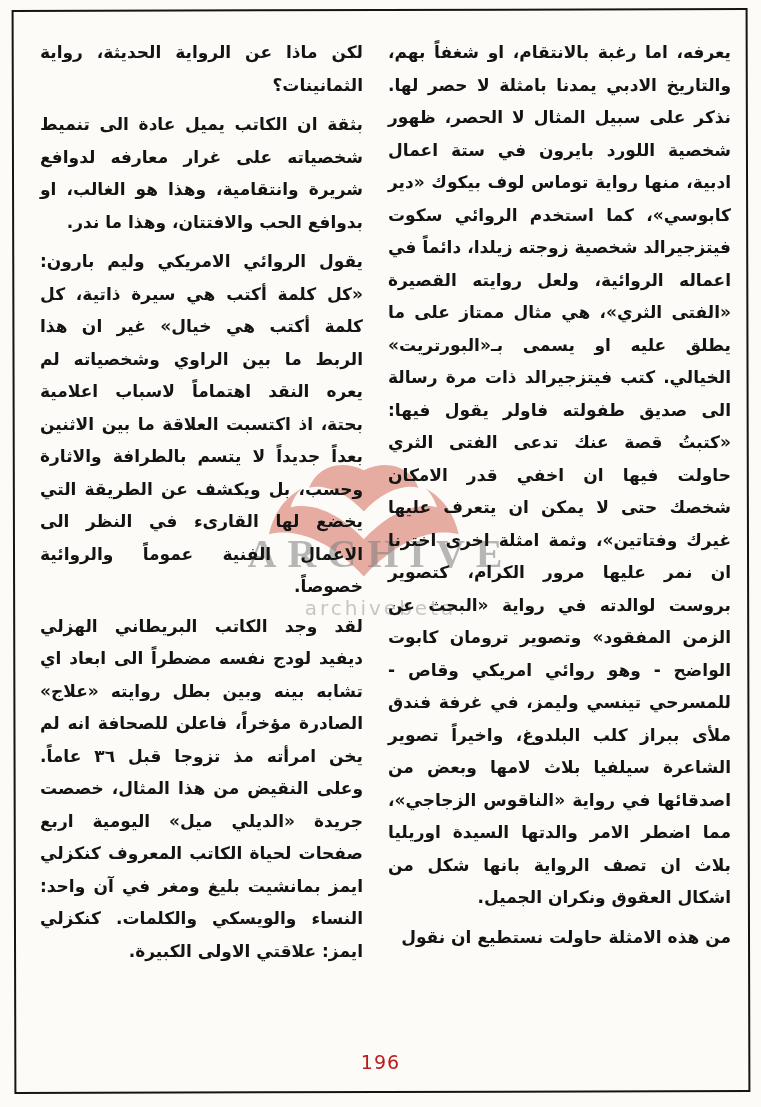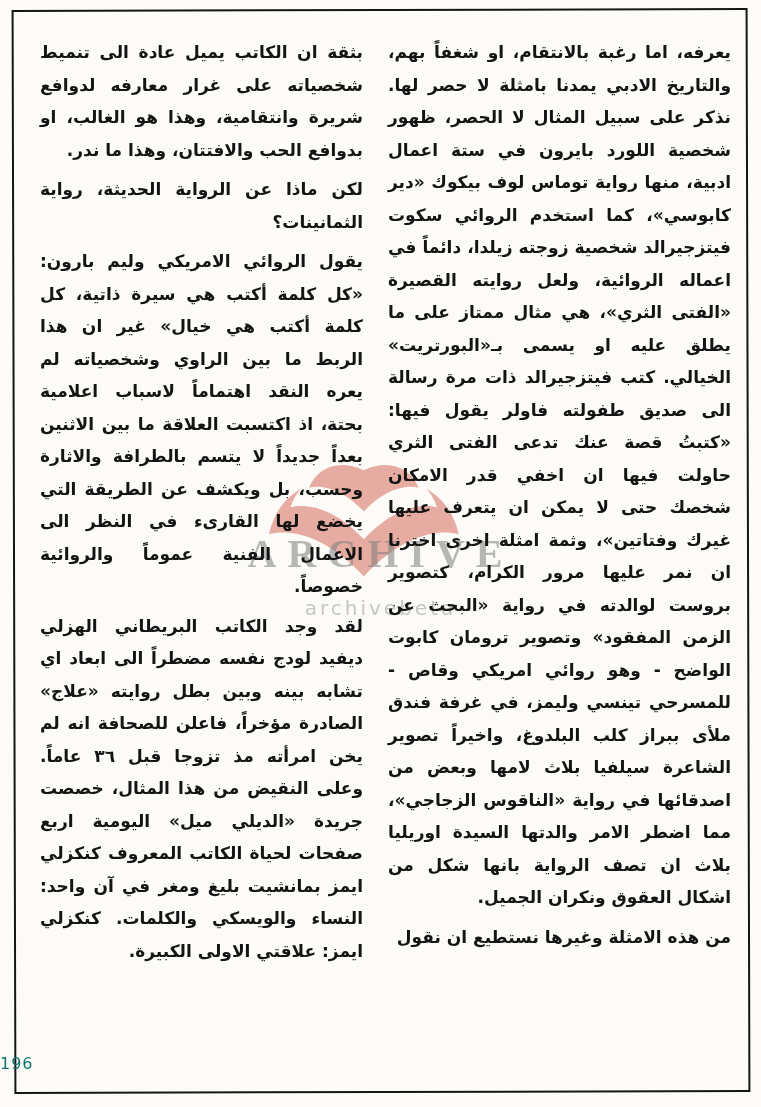--- a/index.html
+++ b/index.html
@@ -88,24 +88,24 @@
     font-size: 20px;
     letter-spacing: 3px;
     color: #9a9a9a;
     opacity: 0.55;
   }
   .page-number {
     position: absolute;
     bottom: 34px;
     left: 0;
     right: 0;
-    text-align: left;
-    font-size: 16px;
+    text-align: center;
+    font-size: 19px;
     letter-spacing: 1px;
-    color: #0f766e;
+    color: #b91c1c;
     font-weight: 400;
     z-index: 2;
   }
 </style>
 </head>
 <body>
 
 <div class="page">
 
   <div class="scan-frame"></div>
@@ -116,25 +116,25 @@
       <path fill="#fcfbf7" d="M100,106 C72,76 46,71 29,75 C37,48 66,35 100,49 C134,35 163,48 171,75 C154,71 128,76 100,106 Z"></path>
       <path d="M100,79 C79,57 59,53 47,56 C55,36 76,28 100,39 C124,28 145,36 153,56 C141,53 121,57 100,79 Z" fill="#c8402f"></path>
     </svg>
     <div class="wm-title">ARCHIVE</div>
     <div class="wm-sub">archivebeta</div>
   </div>
 
   <main class="columns" dir="rtl" lang="ar">
     <section class="col col-right">
       <p class="para">يعرفه، اما رغبة بالانتقام، او شغفاً بهم، والتاريخ الادبي يمدنا بامثلة لا حصر لها. نذكر على سبيل المثال لا الحصر، ظهور شخصية اللورد بايرون في ستة اعمال ادبية، منها رواية توماس لوف بيكوك «دير كابوسي»، كما استخدم الروائي سكوت فيتزجيرالد شخصية زوجته زيلدا، دائماً في اعماله الروائية، ولعل روايته القصيرة «الفتى الثري»، هي مثال ممتاز على ما يطلق عليه او يسمى بـ«البورتريت» الخيالي. كتب فيتزجيرالد ذات مرة رسالة الى صديق طفولته فاولر يقول فيها: «كتبتُ قصة عنك تدعى الفتى الثري حاولت فيها ان اخفي قدر الامكان شخصك حتى لا يمكن ان يتعرف عليها غيرك وفتاتين»، وثمة امثلة اخرى اخترنا ان نمر عليها مرور الكرام، كتصوير بروست لوالدته في رواية «البحث عن الزمن المفقود» وتصوير ترومان كابوت الواضح - وهو روائي امريكي وقاص - للمسرحي تينسي وليمز، في غرفة فندق ملأى ببراز كلب البلدوغ، واخيراً تصوير الشاعرة سيلفيا بلاث لامها وبعض من اصدقائها في رواية «الناقوس الزجاجي»، مما اضطر الامر والدتها السيدة اوريليا بلاث ان تصف الرواية بانها شكل من اشكال العقوق ونكران الجميل.</p>
-      <p class="para">من هذه الامثلة وغيرها نستطيع ان نقول</p>
+      <p class="para">من هذه الامثلة حاولت نستطيع ان نقول</p>
     </section>
     <section class="col col-left">
+      <p class="para">لكن ماذا عن الرواية الحديثة، رواية الثمانينات؟</p>
       <p class="para">بثقة ان الكاتب يميل عادة الى تنميط شخصياته على غرار معارفه لدوافع شريرة وانتقامية، وهذا هو الغالب، او بدوافع الحب والافتتان، وهذا ما ندر.</p>
-      <p class="para">لكن ماذا عن الرواية الحديثة، رواية الثمانينات؟</p>
       <p class="para">يقول الروائي الامريكي وليم بارون: «كل كلمة أكتب هي سيرة ذاتية، كل كلمة أكتب هي خيال» غير ان هذا الربط ما بين الراوي وشخصياته لم يعره النقد اهتماماً لاسباب اعلامية بحتة، اذ اكتسبت العلاقة ما بين الاثنين بعداً جديداً لا يتسم بالطرافة والاثارة وحسب، بل ويكشف عن الطريقة التي يخضع لها القارىء في النظر الى الاعمال الفنية عموماً والروائية خصوصاً.</p>
       <p class="para">لقد وجد الكاتب البريطاني الهزلي ديفيد لودج نفسه مضطراً الى ابعاد اي تشابه بينه وبين بطل روايته «علاج» الصادرة مؤخراً، فاعلن للصحافة انه لم يخن امرأته مذ تزوجا قبل ٣٦ عاماً. وعلى النقيض من هذا المثال، خصصت جريدة «الديلي ميل» اليومية اربع صفحات لحياة الكاتب المعروف كنكزلي ايمز بمانشيت بليغ ومغر في آن واحد: النساء والويسكي والكلمات. كنكزلي ايمز: علاقتي الاولى الكبيرة.</p>
     </section>
   </main>
 
   <footer class="page-number">196</footer>
 
 </div>
 
 </body></html>

